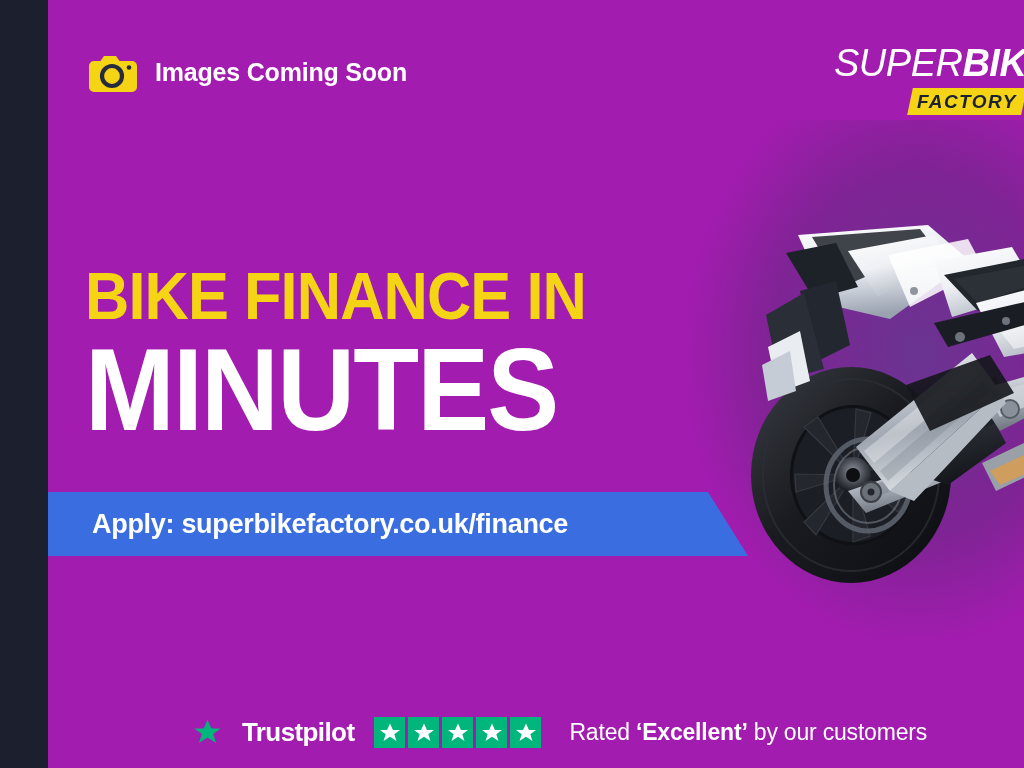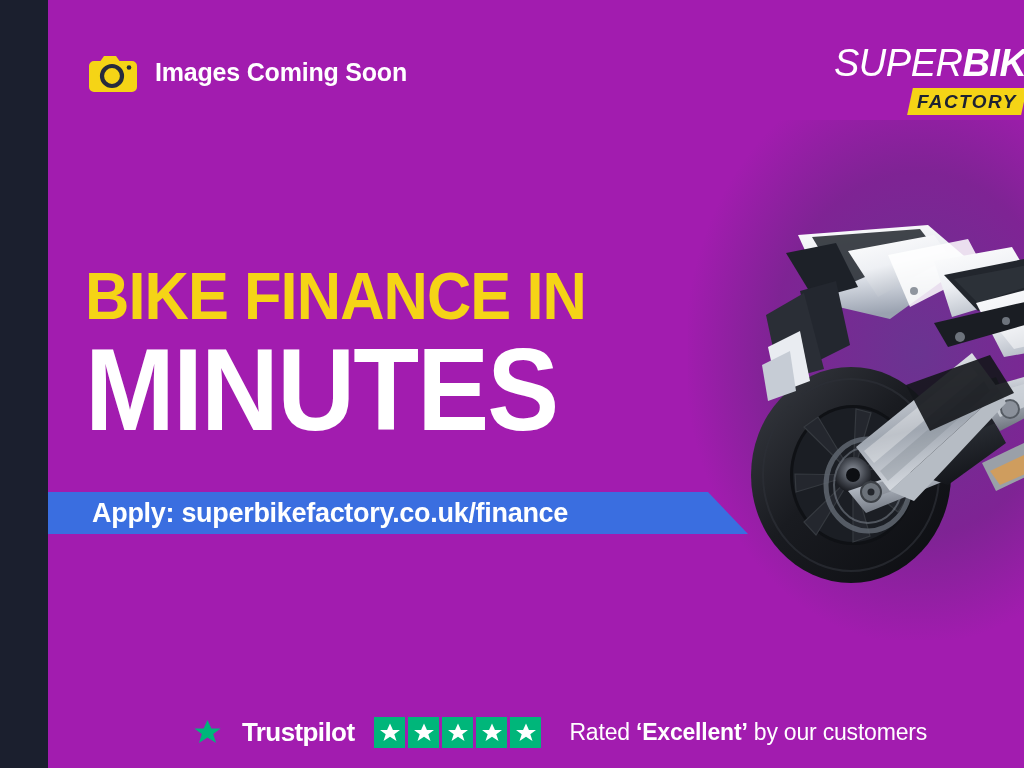--- a/index.html
+++ b/index.html
@@ -112,21 +112,21 @@
     margin-top: 4px;
     white-space: nowrap;
   }
 
   
   .apply-banner {
     position: absolute;
     left: 0;
     top: 492px;
     width: 700px;
-    height: 42px;
+    height: 64px;
     background: #3a6ee0;
     clip-path: polygon(0 0, 660px 0, 700px 100%, 0 100%);
     display: flex;
     align-items: center;
   }
   .apply-text {
     margin-left: 44px;
     color: #ffffff;
     font-size: 27px;
     font-weight: bold;

